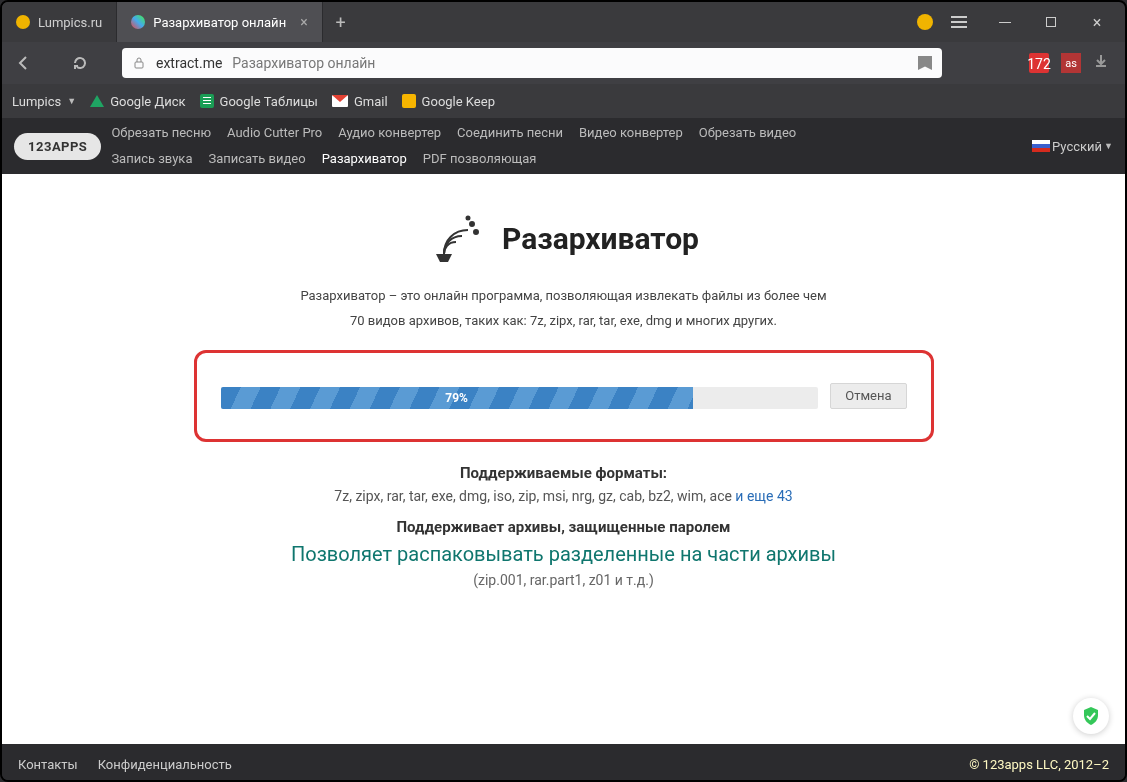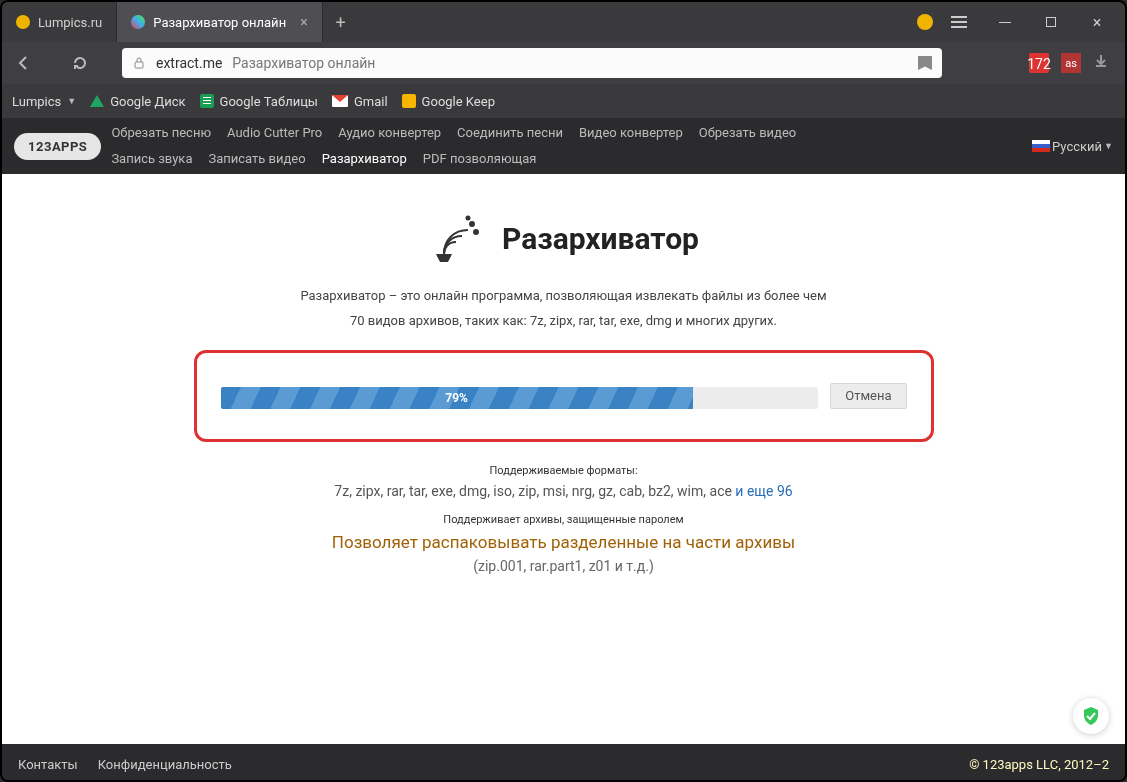--- a/index.html
+++ b/index.html
@@ -52,24 +52,24 @@
 .hero h1{font-size:30px;font-weight:700;color:#222}
 .hero-ico{width:56px;height:56px;position:relative}
 .hero-ico svg{width:56px;height:56px}
 .lead{font-size:13px;color:#444;line-height:1.6;margin-bottom:4px}
 .upload-card{margin:18px auto 22px;max-width:760px;border:3px solid #d33;border-radius:12px;padding:30px 24px;background:#fff}
 .up-row{display:flex;align-items:flex-end;gap:12px}
 .progress-outer{flex:1;height:22px;background:#ececec;position:relative;border-radius:2px;overflow:hidden}
 .progress-inner{height:100%;background:repeating-linear-gradient(115deg,#3b82c4 0 18px,#5a9bd4 18px 36px);position:relative}
 .progress-label{position:absolute;left:50%;top:50%;transform:translate(-50%,-50%);color:#fff;font-size:12px;font-weight:700}
 .cancel-btn{height:26px;padding:0 14px;background:#ececec;border:1px solid #d6d6d6;color:#555;font-size:13px;cursor:pointer;border-radius:2px}
-.sub-h{font-size:11px;font-weight:400;margin:8px 0 6px;color:#333}
+.sub-h{font-size:15px;font-weight:700;margin:8px 0 6px;color:#333}
 .formats{font-size:14px;color:#555;margin-bottom:14px}
 .formats a{color:#2a6db7;text-decoration:none}
-.para{font-size:17px;color:#a16207;margin-bottom:6px}
+.para{font-size:20px;color:#0f766e;margin-bottom:6px}
 .para.small{font-size:14px;color:#666}
 .footer{height:40px;background:#2b2b2e;display:flex;align-items:center;padding:0 16px;color:#ccc;font-size:13px}
 .footer .fl{display:flex;gap:20px}
 .footer .fr{margin-left:auto;color:#fef9c3}
 .shield-badge{position:absolute;right:16px;bottom:46px;width:36px;height:36px;border-radius:50%;background:#fff;display:flex;align-items:center;justify-content:center;box-shadow:0 1px 6px rgba(0,0,0,0.2)}
 .shield-badge svg{width:20px;height:20px}
 </style>
 </head>
 <body>
 
@@ -207,21 +207,21 @@
           <div class="progress-inner" id="pbar" style="width: 79%;">
             <span class="progress-label">79%</span>
           </div>
         </div>
         <button class="cancel-btn">Отмена</button>
       </div>
     </div>
 
     <p class="sub-h">Поддерживаемые форматы:</p>
     <p class="formats">
-      <span>7z, zipx, rar, tar, exe, dmg, iso, zip, msi, nrg, gz, cab, bz2, wim, ace </span><a href="#">и еще 96</a>
+      <span>7z, zipx, rar, tar, exe, dmg, iso, zip, msi, nrg, gz, cab, bz2, wim, ace </span><a href="#">и еще 43</a>
     </p>
     <p class="sub-h">Поддерживает архивы, защищенные паролем</p>
     <p class="para">Позволяет распаковывать разделенные на части архивы</p>
     <p class="para small">(zip.001, rar.part1, z01 и т.д.)</p>
   </div>
 </div>
 
 <div class="footer">
   <div class="fl">
     <span>Контакты</span>

